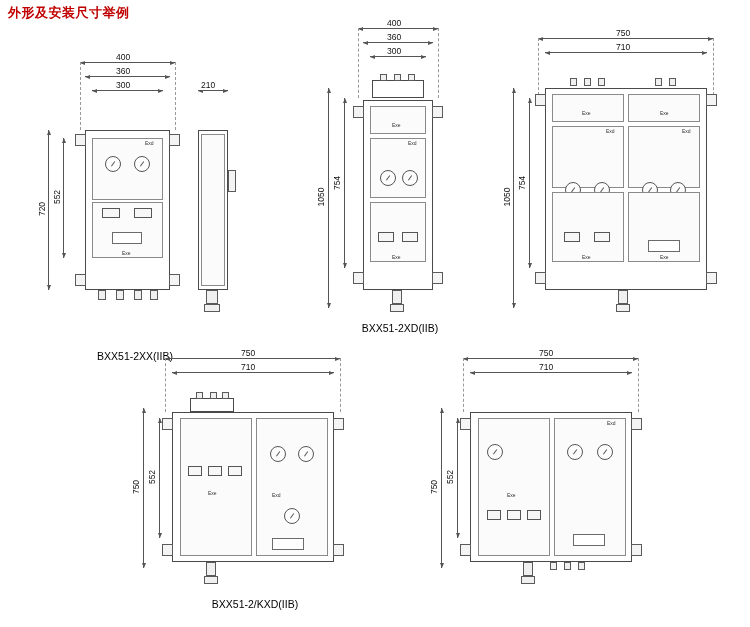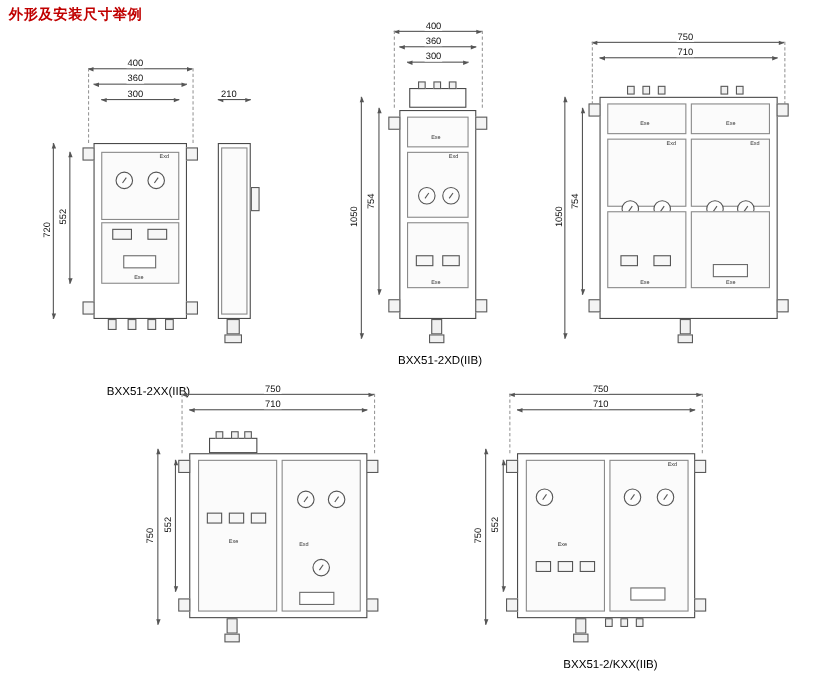--- a/index.html
+++ b/index.html
@@ -260,20 +260,21 @@
   <div class="box inner" style="left:116px;top:78px;width:72px;height:138px;"></div>
   <div class="label-ex" style="left:132px;top:152px;">Exd</div>
   <div class="knob" style="left:130px;top:106px;width:16px;height:16px;"></div>
   <div class="knob" style="left:158px;top:106px;width:16px;height:16px;"></div>
   <div class="knob" style="left:144px;top:168px;width:16px;height:16px;"></div>
   <div class="plate" style="left:132px;top:198px;width:32px;height:12px;"></div>
 
   <div class="gland" style="left:66px;top:222px;width:10px;height:14px;"></div>
   <div class="gland" style="left:64px;top:236px;width:14px;height:8px;"></div>
 
+  <div class="caption" style="left:25px;top:258px;width:180px;">BXX51-2/KXD(IIB)</div>
 </div>
 
 <div class="fig" style="left:425px;top:340px;width:250px;height:280px;">
 
   <div class="dim-h" style="left:38px;top:18px;width:175px;"></div>
   <div class="dim-label" style="left:113px;top:8px;">750</div>
   <div class="ext" style="left:38px;top:18px;height:54px;"></div>
   <div class="ext" style="left:213px;top:18px;height:54px;"></div>
 
   <div class="dim-h" style="left:45px;top:32px;width:162px;"></div>
@@ -302,14 +303,13 @@
   <div class="knob" style="left:142px;top:104px;width:16px;height:16px;"></div>
   <div class="knob" style="left:172px;top:104px;width:16px;height:16px;"></div>
   <div class="plate" style="left:148px;top:194px;width:32px;height:12px;"></div>
 
   <div class="gland" style="left:98px;top:222px;width:10px;height:14px;"></div>
   <div class="gland" style="left:96px;top:236px;width:14px;height:8px;"></div>
   <div class="gland" style="left:125px;top:222px;width:7px;height:8px;"></div>
   <div class="gland" style="left:139px;top:222px;width:7px;height:8px;"></div>
   <div class="gland" style="left:153px;top:222px;width:7px;height:8px;"></div>
 
-  <div class="caption" style="left:40px;top:258px;width:180px;">BXX51-2/KXX(IIB)</div>
 </div>
 
 </body></html>

